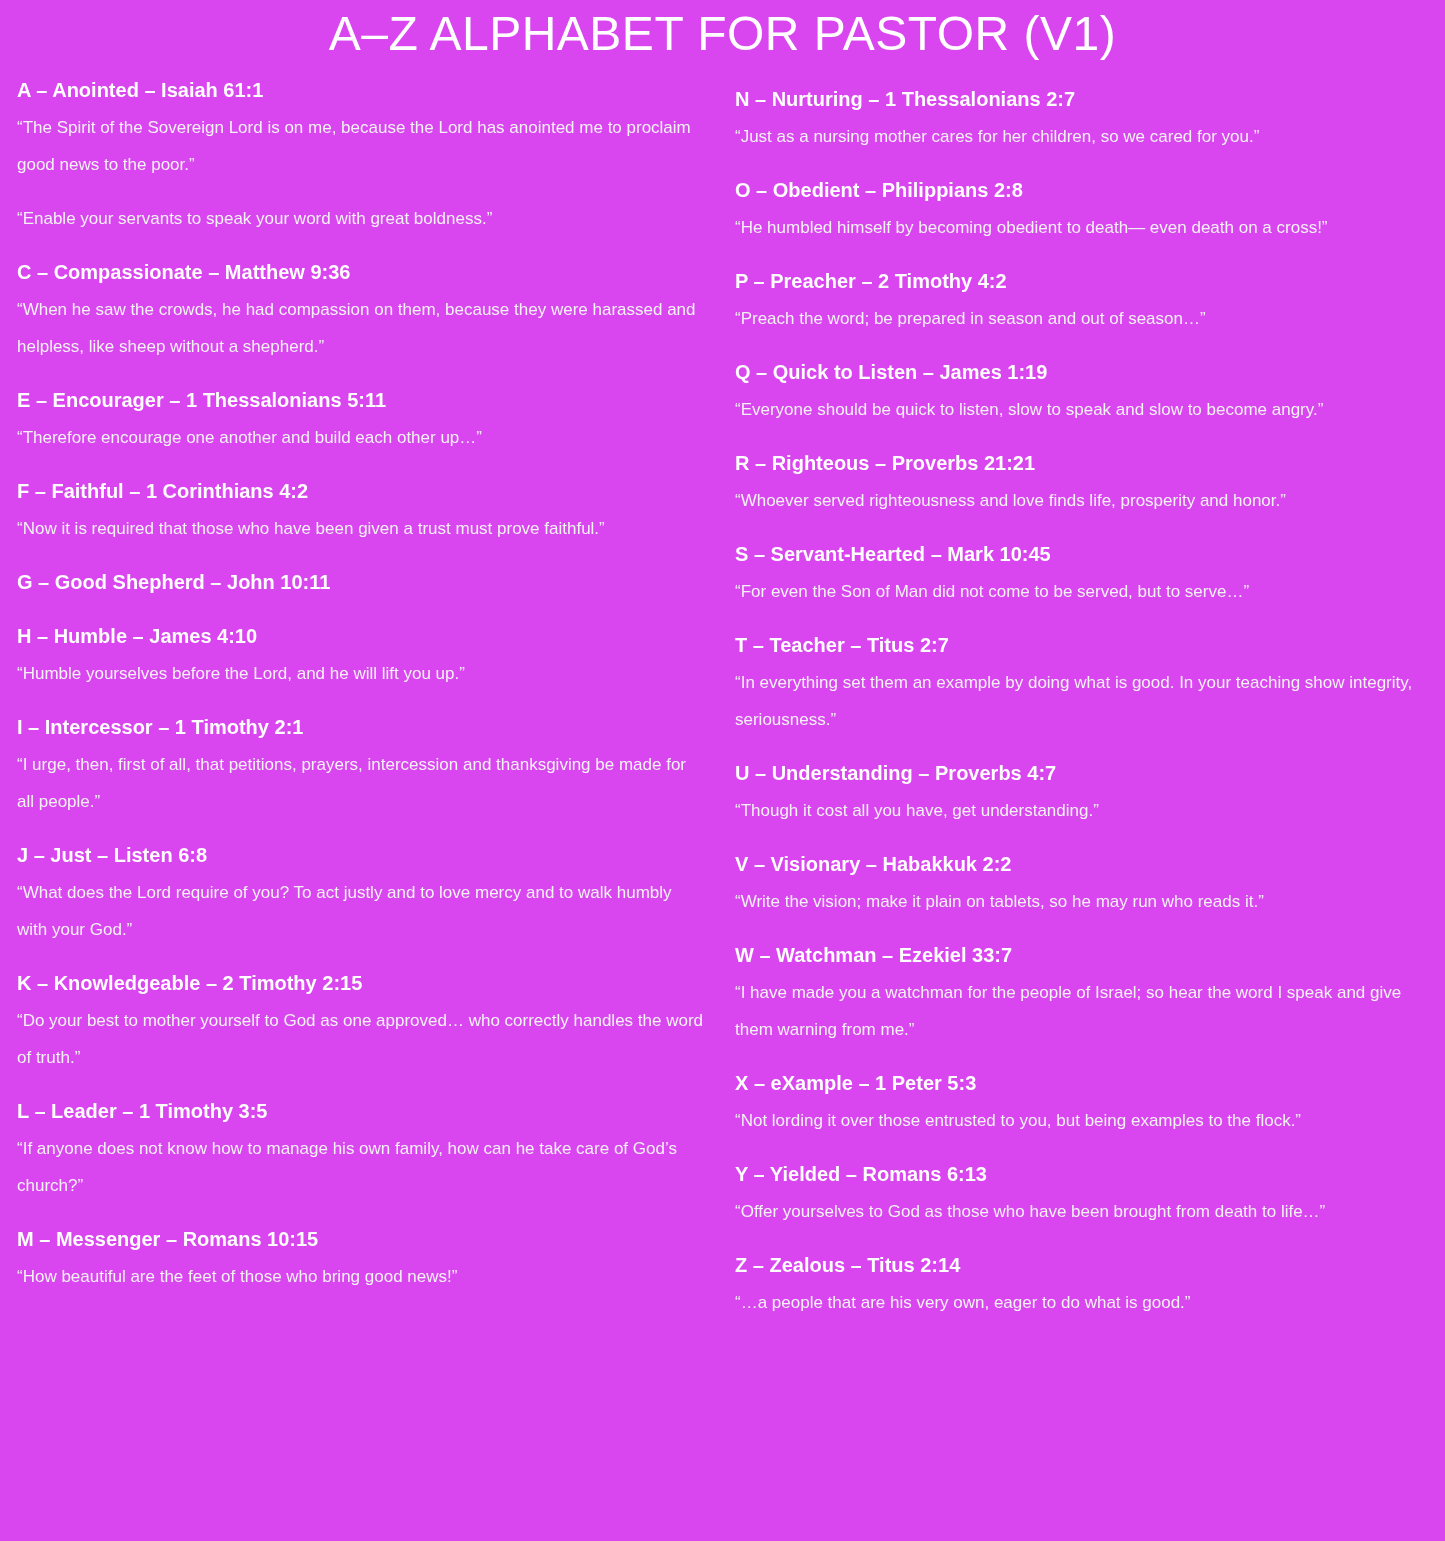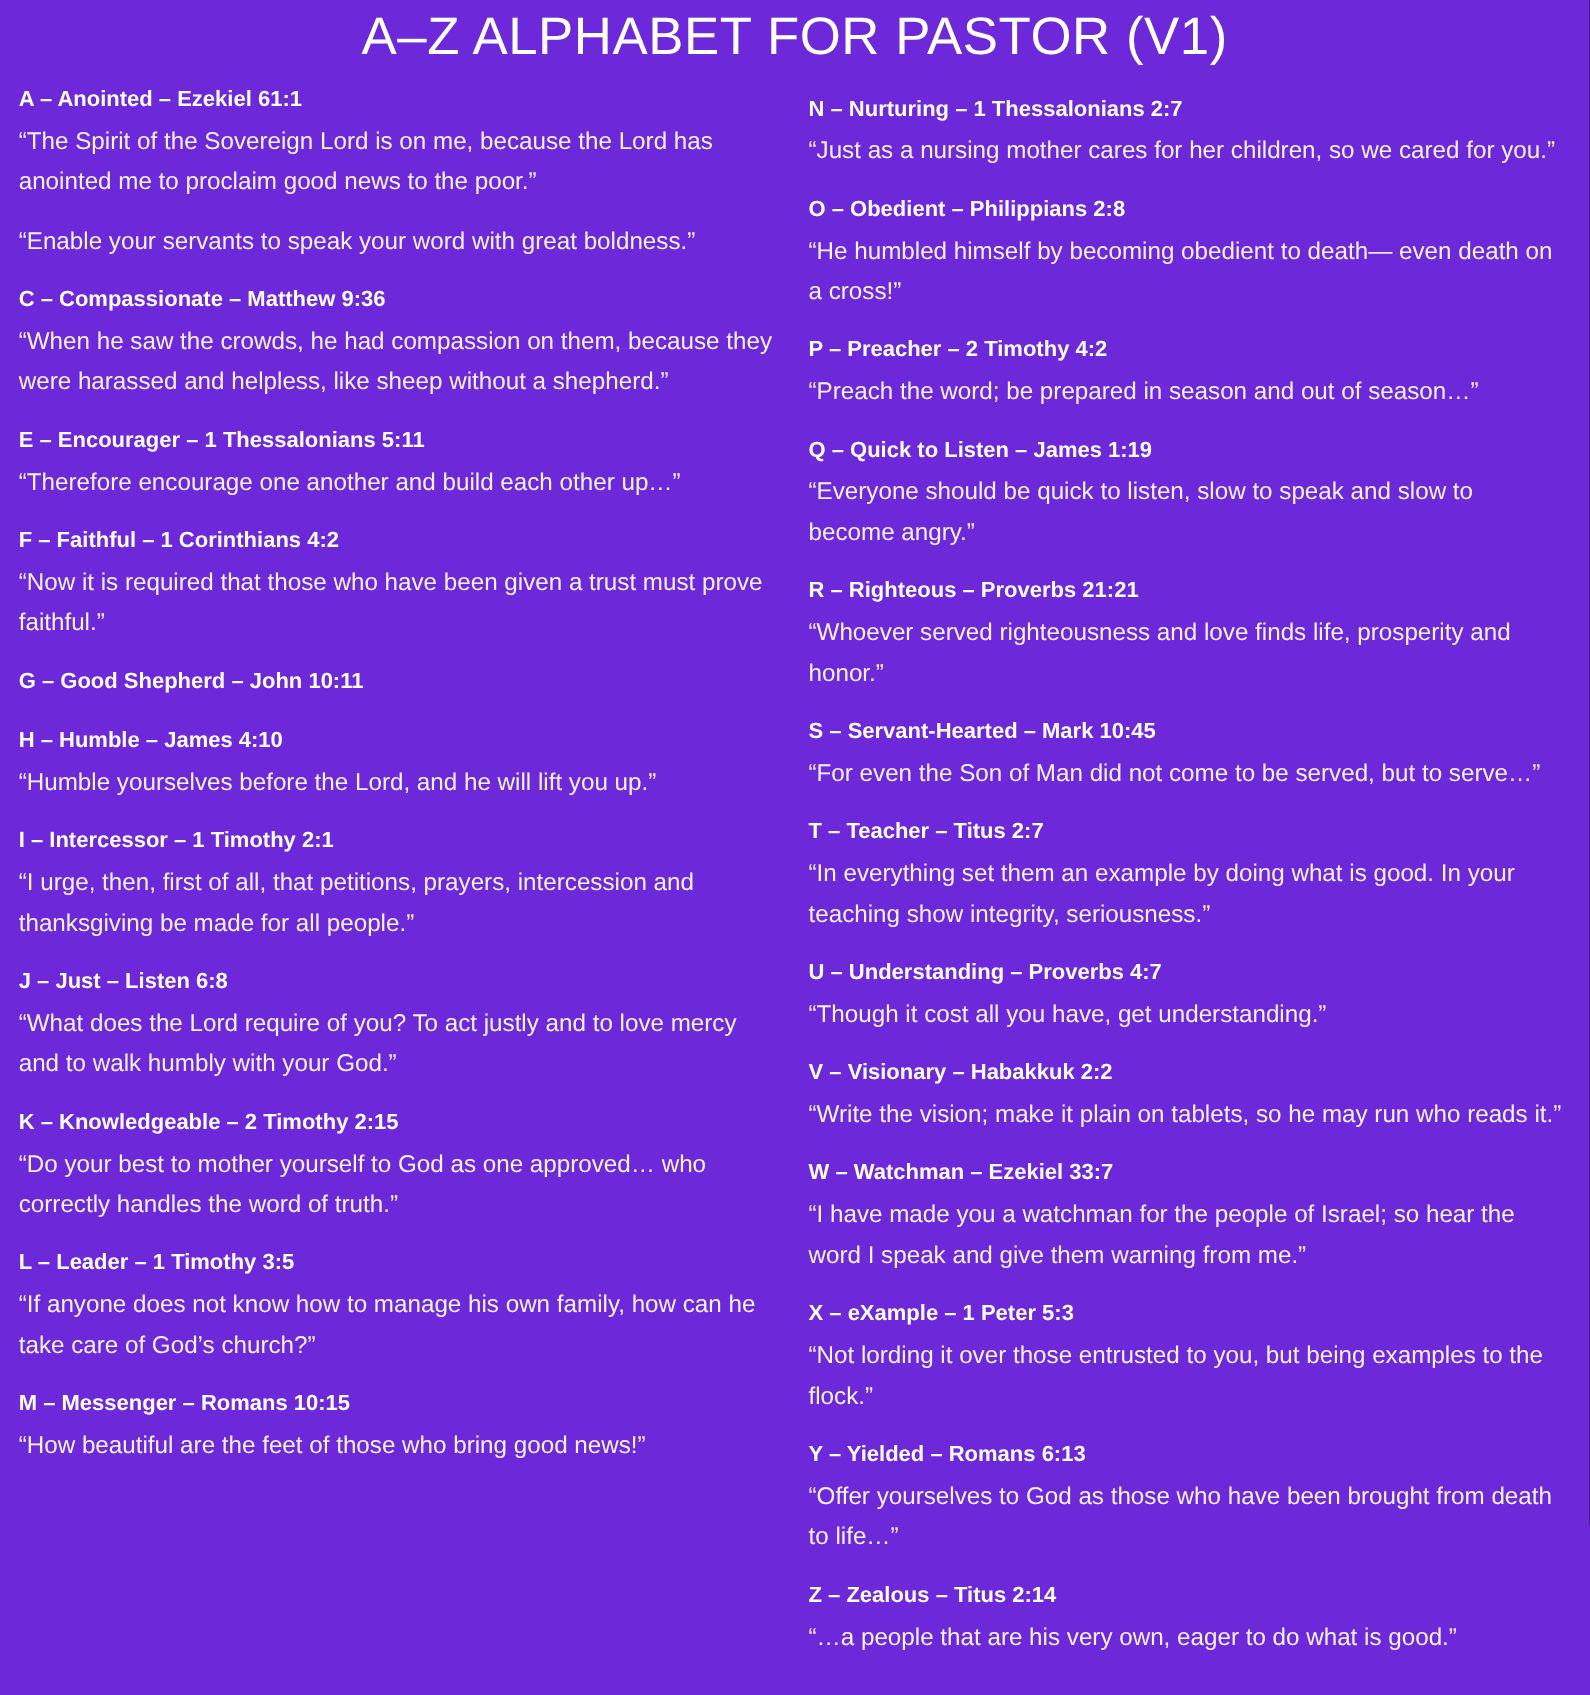--- a/index.html
+++ b/index.html
@@ -4,21 +4,21 @@
 <style>
   html, body {
     margin: 0;
     padding: 0;
     background: #1f1f20;
   }
   .page {
     width: 1445px;
     height: 1541px;
     box-sizing: border-box;
-    background: #6d28d9;
+    background: #d946ef;
     overflow: hidden;
     font-family: "Liberation Sans", sans-serif;
   }
   .title {
     margin: 6px 0 10px 0;
     text-align: center;
     color: #ffffff;
     font-size: 48px;
     line-height: 56px;
     font-weight: 400;
@@ -46,34 +46,34 @@
     color: #fdfdfd;
     font-weight: 700;
     font-size: 20px;
     line-height: 37px;
     font-family: "Liberation Sans", sans-serif;
   }
   .entry-quote {
     margin: 0;
     color: #f2f2f2;
     font-weight: 400;
-    font-size: 22px;
+    font-size: 17px;
     line-height: 37px;
     font-family: "Liberation Sans", sans-serif;
   }
 </style>
 </head>
 <body>
 
 <div class="page">
   <h1 class="title">A–Z ALPHABET FOR PASTOR (V1)</h1>
   <div class="columns">
     <div class="col col-left">
   <div class="entry">
-    <p class="entry-heading">A – Anointed – Ezekiel 61:1</p>
+    <p class="entry-heading">A – Anointed – Isaiah 61:1</p>
     <p class="entry-quote">“The Spirit of the Sovereign Lord is on me, because the Lord has anointed me to proclaim good news to the poor.”</p>
   </div>
 
   <div class="entry">
     <p class="entry-quote">“Enable your servants to speak your word with great boldness.”</p>
   </div>
 
   <div class="entry">
     <p class="entry-heading">C – Compassionate – Matthew 9:36</p>
     <p class="entry-quote">“When he saw the crowds, he had compassion on them, because they were harassed and helpless, like sheep without a shepherd.”</p>

